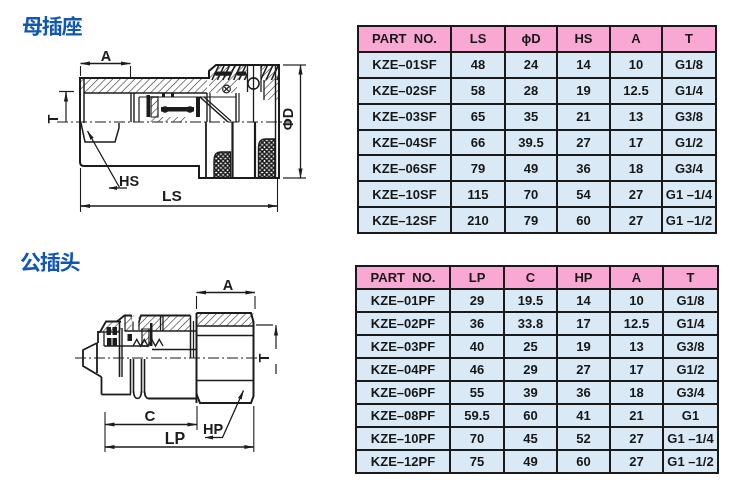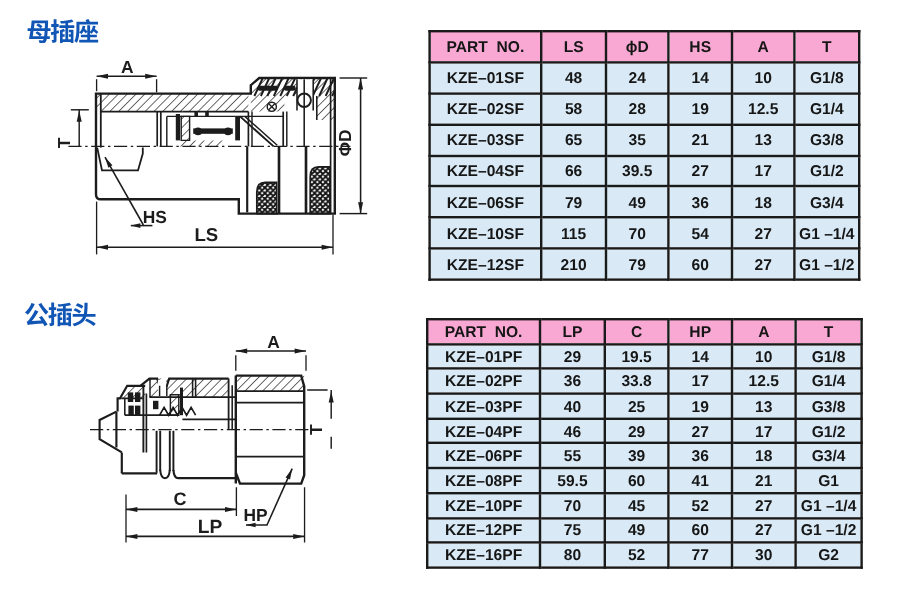--- a/index.html
+++ b/index.html
@@ -350,21 +350,13 @@
         <td>G1&nbsp;–1/4</td>
       </tr>
       <tr>
         <td>KZE–12PF</td>
         <td>75</td>
         <td>49</td>
         <td>60</td>
         <td>27</td>
         <td>G1&nbsp;–1/2</td>
       </tr>
-      <tr>
-        <td>KZE–16PF</td>
-        <td>80</td>
-        <td>52</td>
-        <td>77</td>
-        <td>30</td>
-        <td>G2</td>
-      </tr>
     </tbody>
   </table>
 </body></html>

